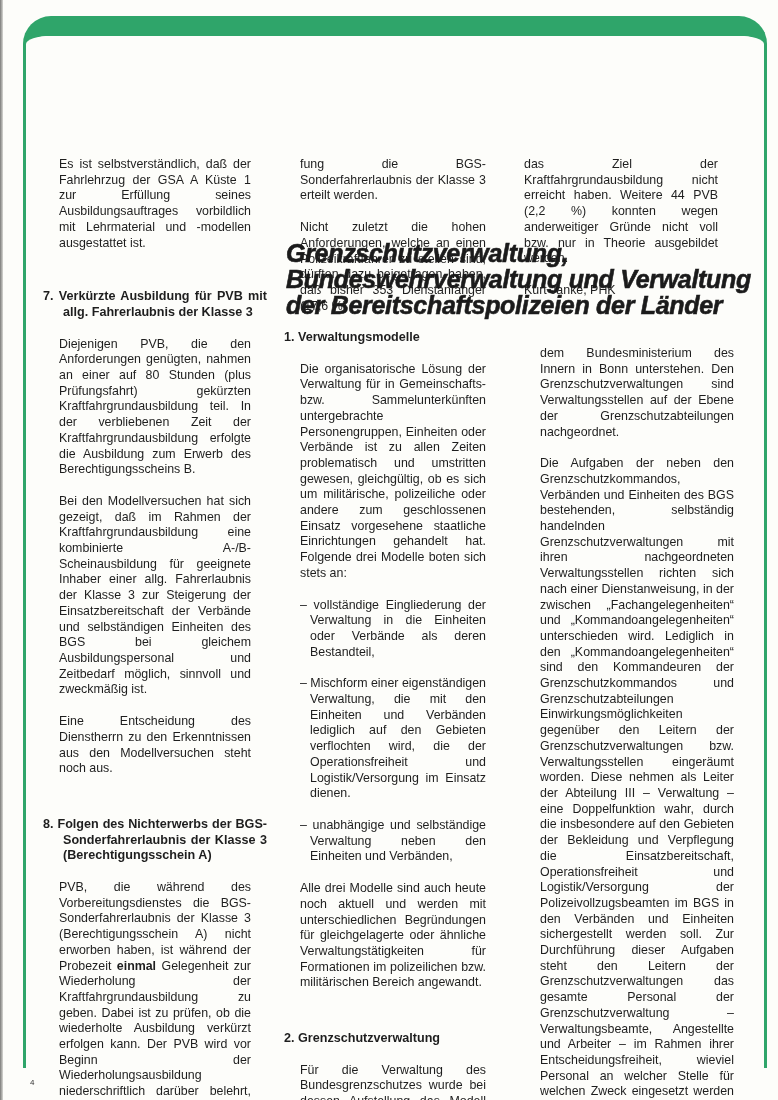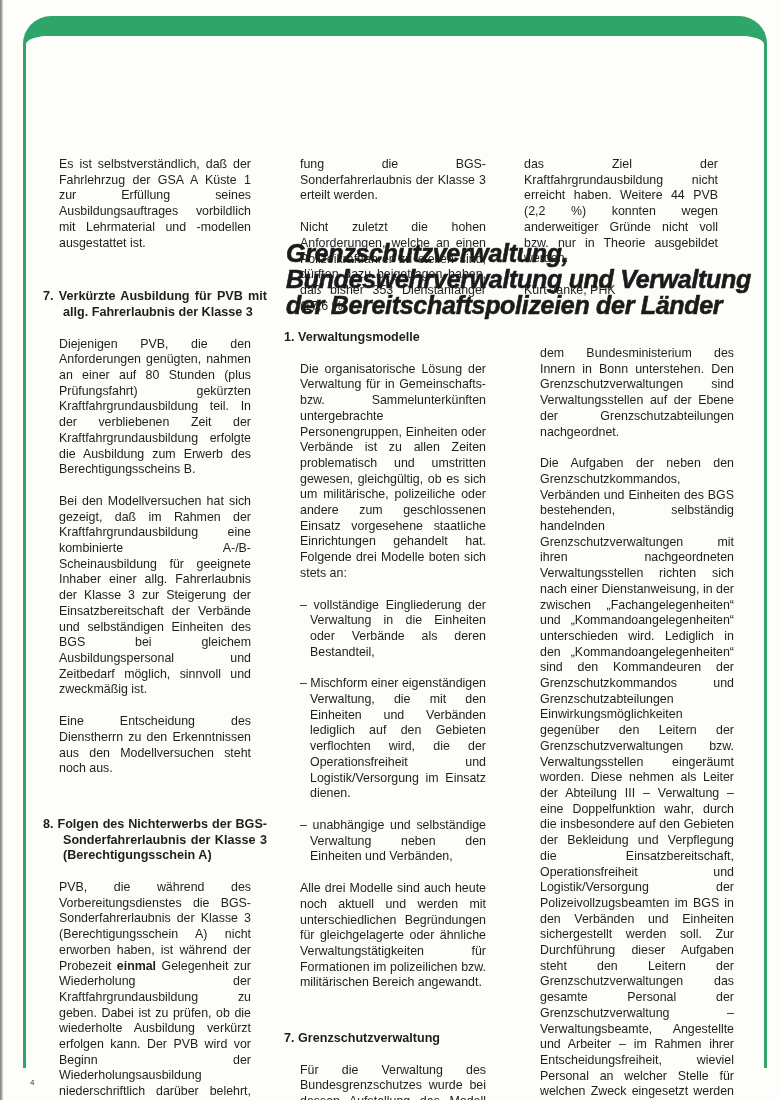--- a/index.html
+++ b/index.html
@@ -90,21 +90,21 @@
 <div class="headline">Grenzschutzverwaltung, Bundeswehrverwaltung und Verwaltung der Bereitschaftspolizeien der Länder</div>
 
 <div class="col c2b">
   <h3>1. Verwaltungsmodelle</h3>
   <p>Die organisatorische Lösung der Verwaltung für in Gemeinschafts- bzw. Sammelunterkünften untergebrachte Personengruppen, Einheiten oder Verbände ist zu allen Zeiten problematisch und umstritten gewesen, gleichgültig, ob es sich um militärische, polizeiliche oder andere zum geschlossenen Einsatz vorgesehene staatliche Einrichtungen gehandelt hat. Folgende drei Modelle boten sich stets an:</p>
   <p class="dash">– vollständige Eingliederung der Verwaltung in die Einheiten oder Verbände als deren Bestandteil,</p>
   <p class="dash">– Mischform einer eigenständigen Verwaltung, die mit den Einheiten und Verbänden lediglich auf den Gebieten verflochten wird, die der Operationsfreiheit und Logistik/Versorgung im Einsatz dienen.</p>
   <p class="dash">– unabhängige und selbständige Verwaltung neben den Einheiten und Verbänden,</p>
   <p>Alle drei Modelle sind auch heute noch aktuell und werden mit unterschiedlichen Begründungen für gleichgelagerte oder ähnliche Verwaltungstätigkeiten für Formationen im polizeilichen bzw. militärischen Bereich angewandt.</p>
   <div class="gap" style="height:24px"></div>
-  <h3>7. Grenzschutzverwaltung</h3>
+  <h3>2. Grenzschutzverwaltung</h3>
   <p>Für die Verwaltung des Bundesgrenzschutzes wurde bei dessen Aufstellung das Modell der Mischform gewählt, das mit allen Vorteilen, aber auch einigen Nachteilen seit über 30 Jahren das Verhältnis zwischen Polizeivollzugsdienst im BGS und Grenzschutzverwaltung bestimmt. Hierbei sind eine Reihe notwendiger Konsequenzen, vor allem im Bereich des Beamtenrechts wie Statusfragen, Zulagewesen, Pflichtenkreis, Zumutbarkeit bestimmter Tätigkeiten, Stellenkegel u. v. a. m. bis zum heutigen Tage für die betroffenen Verwaltungsbeamten im BGS nicht gezogen und einer zufriedenstellenden Lösung zugeführt worden. Als Beispiel sei hier der außerordentlich problematische Status der Verwaltungsbeamten der Grenzschutzverwaltung als Kombattanten im Verteidigungsfall ausdrücklich erwähnt. Es existieren zur Zeit fünf Grenzschutzverwaltungen (Küste, Nord, Mitte, Süd, West) als Bundesmittelbehörden, die unmittelbar</p>
 </div>
 
 <div class="col c3b">
   <p>dem Bundesministerium des Innern in Bonn unterstehen. Den Grenzschutzverwaltungen sind Verwaltungsstellen auf der Ebene der Grenzschutzabteilungen nachgeordnet.</p>
   <p>Die Aufgaben der neben den Grenzschutzkommandos, Verbänden und Einheiten des BGS bestehenden, selbständig handelnden Grenzschutzverwaltungen mit ihren nachgeordneten Verwaltungsstellen richten sich nach einer Dienstanweisung, in der zwischen „Fachangelegenheiten“ und „Kommandoangelegenheiten“ unterschieden wird. Lediglich in den „Kommandoangelegenheiten“ sind den Kommandeuren der Grenzschutzkommandos und Grenzschutzabteilungen Einwirkungsmöglichkeiten gegenüber den Leitern der Grenzschutzverwaltungen bzw. Verwaltungsstellen eingeräumt worden. Diese nehmen als Leiter der Abteilung III – Verwaltung – eine Doppelfunktion wahr, durch die insbesondere auf den Gebieten der Bekleidung und Verpflegung die Einsatzbereitschaft, Operationsfreiheit und Logistik/Versorgung der Polizeivollzugsbeamten im BGS in den Verbänden und Einheiten sichergestellt werden soll. Zur Durchführung dieser Aufgaben steht den Leitern der Grenzschutzverwaltungen das gesamte Personal der Grenzschutzverwaltung – Verwaltungsbeamte, Angestellte und Arbeiter – im Rahmen ihrer Entscheidungsfreiheit, wieviel Personal an welcher Stelle für welchen Zweck eingesetzt werden soll, zur Verfügung. Dafür tragen sie – auch im Einsatzfall – die Verantwortung dafür, daß die erforderlichen Versorgungsgüter auf den ihnen verantwortlich übertragenen Gebieten in der richtigen Menge, zur richtigen Zeit an der richtigen Stelle den im Einsatz befindlichen Kräften des BGS zur Verfügung stehen.</p>
   <p>Als „Fachangelegenheiten“ nehmen die Grenzschutzverwaltungen alle klassischen Verwaltungsaufgaben im Bereich des BGS wahr und vertreten die Angelegenheiten ihres Geschäftsbereiches eigenverantwortlich gegenüber</p>
 
 </div>
 

